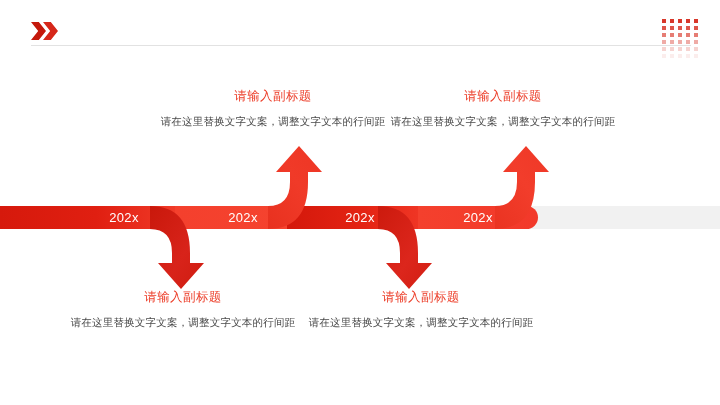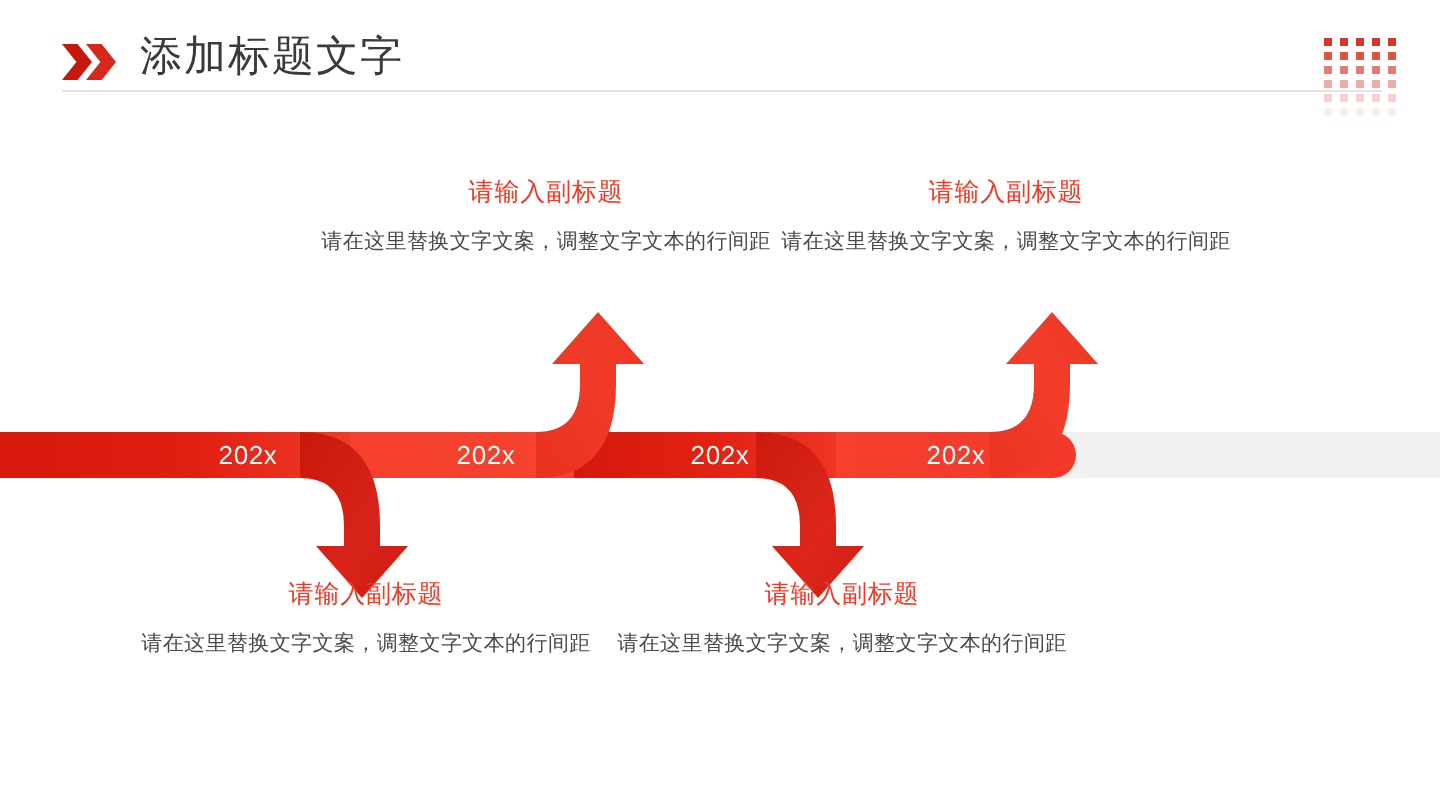--- a/index.html
+++ b/index.html
@@ -77,21 +77,21 @@
   .dot {
     width: 4px;
     height: 4px;
     background: #d8372a;
   }
 
   
   .timeline {
     position: absolute;
     left: 0;
-    top: 160px;
+    top: 150px;
     width: 588px;
     height: 150px;
   }
   .bar-gray {
     position: absolute;
     left: 400px;
     top: 56px;
     width: 320px;
     height: 23px;
     background: #f1f1f1;
@@ -169,21 +169,20 @@
   .block.bot-b  { left: 290px; top: 288px; }
 </style>
 </head>
 <body>
 
 <div class="header">
   <div class="chev-group">
     <div class="chev c1"></div>
     <div class="chev c2"></div>
   </div>
-  <div class="page-title">添加标题文字</div>
   <div class="title-rule"></div>
 
   <div class="dot-grid">
     <div class="dot-row">
       <span class="dot" style="opacity:1"></span>
       <span class="dot" style="opacity:1"></span>
       <span class="dot" style="opacity:1"></span>
       <span class="dot" style="opacity:1"></span>
       <span class="dot" style="opacity:1"></span>
     </div>

